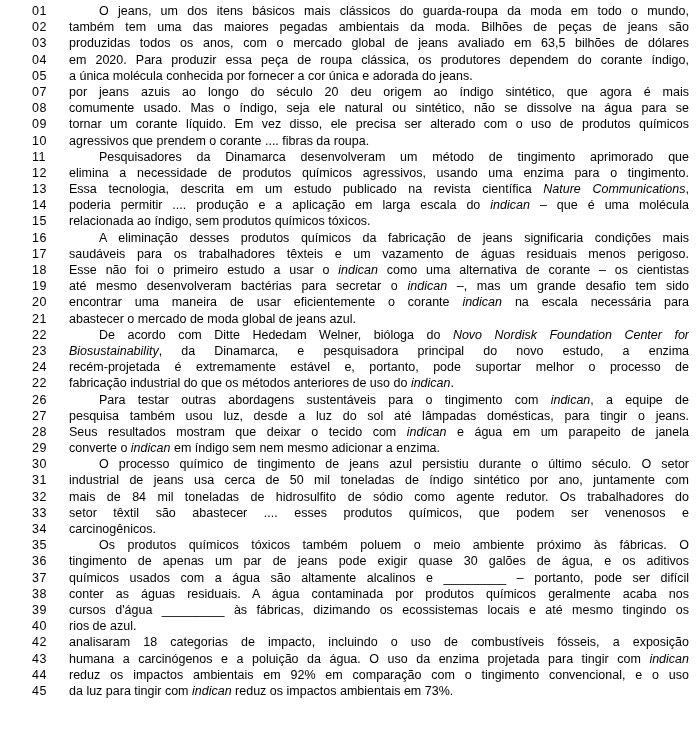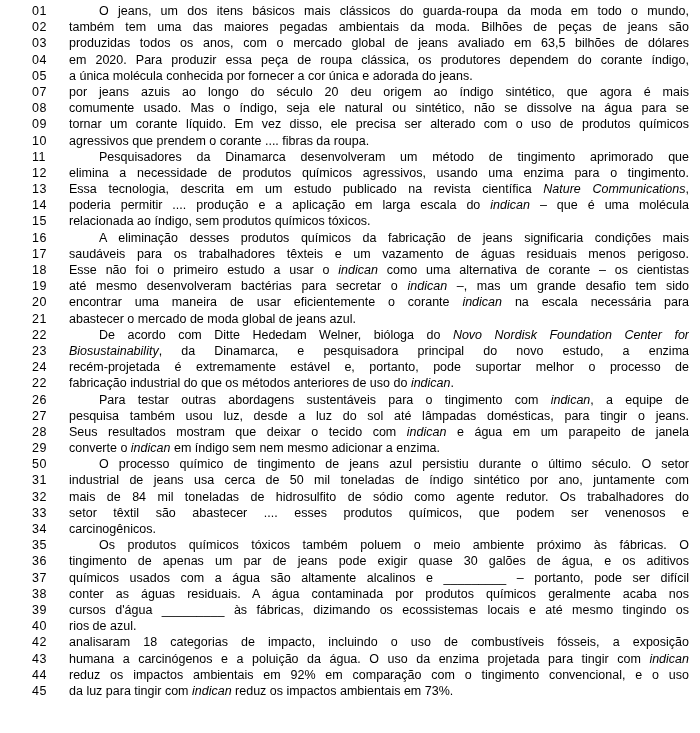--- a/index.html
+++ b/index.html
@@ -163,21 +163,21 @@
       </div>
       <div class="line just">
         <span class="num">28</span>
         <span class="txt"><span>Seus resultados mostram que deixar o tecido com </span><i>indican</i><span> e água em um parapeito de janela</span></span>
       </div>
       <div class="line">
         <span class="num">29</span>
         <span class="txt"><span>converte o </span><i>indican</i><span> em índigo sem nem mesmo adicionar a enzima.</span></span>
       </div>
       <div class="line just ind">
-        <span class="num">50</span>
+        <span class="num">30</span>
         <span class="txt"><span>O processo químico de tingimento de jeans azul persistiu durante o último século. O setor</span></span>
       </div>
       <div class="line just">
         <span class="num">31</span>
         <span class="txt"><span>industrial de jeans usa cerca de 50 mil toneladas de índigo sintético por ano, juntamente com</span></span>
       </div>
       <div class="line just">
         <span class="num">32</span>
         <span class="txt"><span>mais de 84 mil toneladas de hidrosulfito de sódio como agente redutor. Os trabalhadores do</span></span>
       </div>

